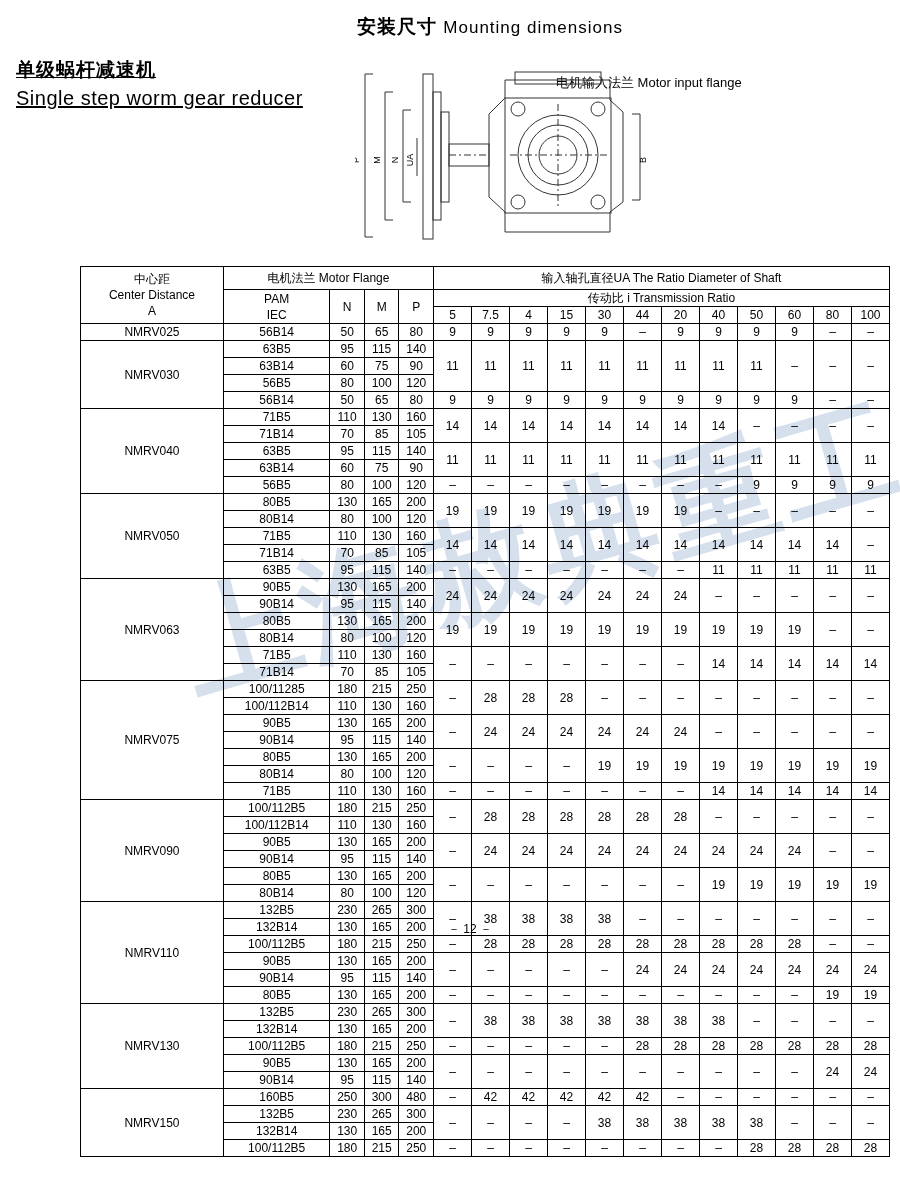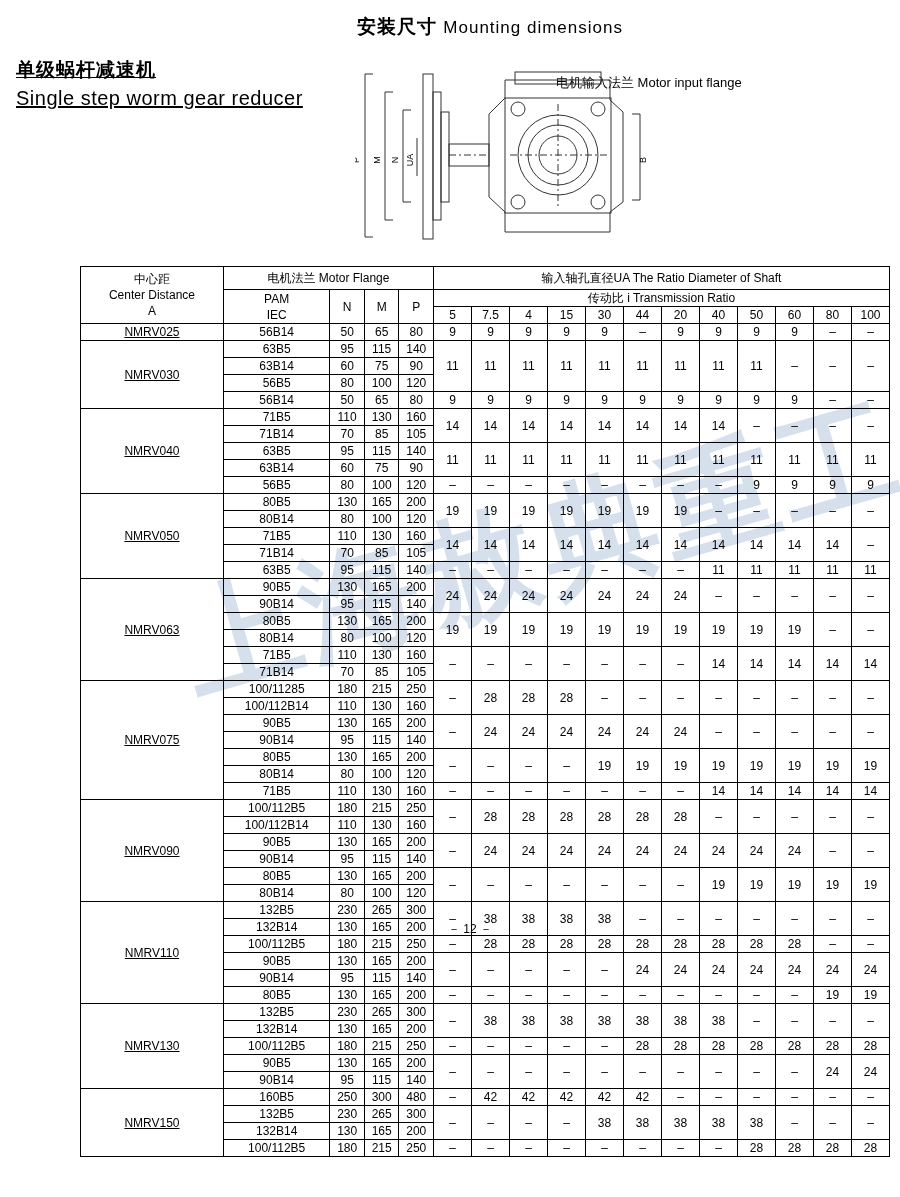--- a/index.html
+++ b/index.html
@@ -77,21 +77,21 @@
     text-align:center;
     font-size:12px;
     padding:0;
     height:16px;
     line-height:16px;
     background:transparent;
     font-weight:normal;
   }
   .hdr{font-size:12px;}
   .hdr-small{font-size:11px;line-height:1.15;}
-  .model{font-size:12.5px;text-decoration:underline;}
+  .model{font-size:12.5px;}
   .pam{font-size:12px;}
   .ratio-col{width:37px;}
   .grp-sep td{border-top:2px solid #000;}
 
   .footer{
     position:absolute;
     left:0;right:0;bottom:6px;
     text-align:center;
     font-size:12px;
   }

